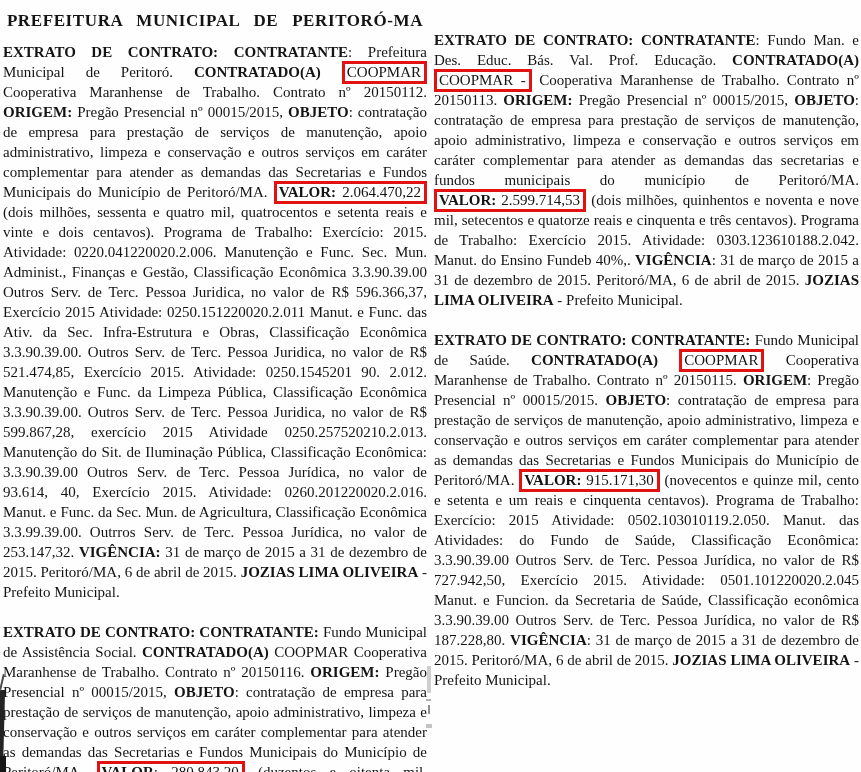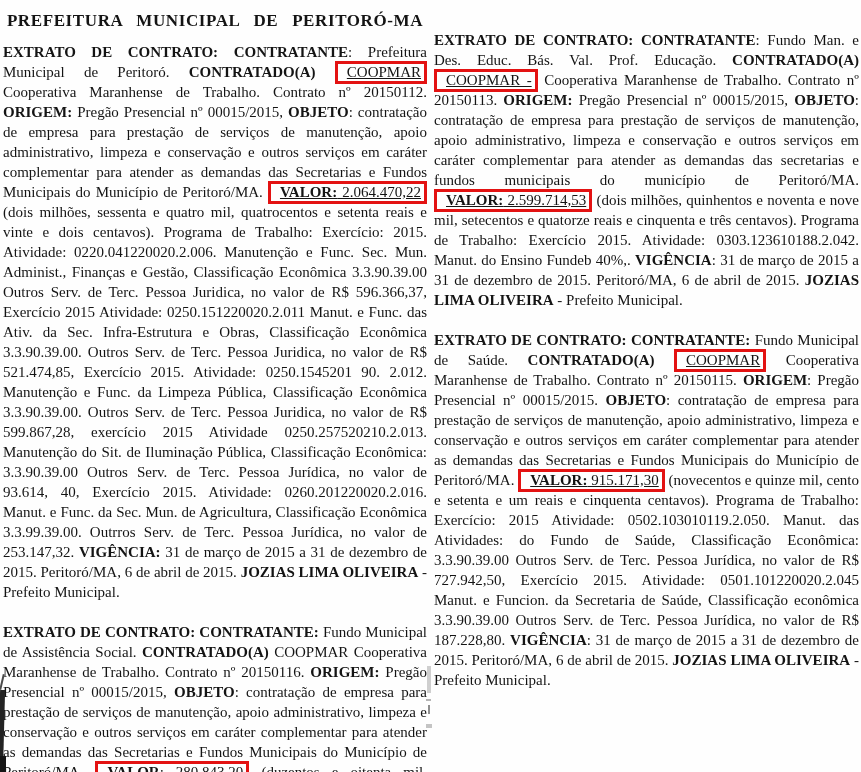--- a/index.html
+++ b/index.html
@@ -28,24 +28,23 @@
     text-align: justify;
     font-size: 15px;
     line-height: 20px;
   }
   .col-left  { left: 3px;   top: 11px; width: 424px; height: 761px; }
   .col-right { left: 434px; top: 30px; width: 425px; height: 731px; }
   .para { margin: 0 0 20px 0; }
   .b { font-weight: bold; }
   .redbox {
     border: 3px solid var(--red);
-    padding: 0 3px 1px 9px;
+    padding: 0 3px 1px 2px;
     margin: 12px 0px;
     white-space: nowrap;
-    text-decoration: underline;
   }
   
   .artifact { position: absolute; }
   .art-tick      { left: 1px;  top: 674px; width: 2px; height: 16px; background: #4a4a4a; transform: rotate(13deg); }
   .art-edge-bar  { left: -1px; top: 690px; width: 5px; height: 84px; background: #232323; transform: rotate(1.5deg); }
   .art-edge-base { left: -1px; top: 756px; width: 7px; height: 16px; background: #161616; }
   .art-gutter-bar   { left: 427px; top: 666px; width: 4px; height: 27px; background: #cfcfcf; }
   .art-gutter-dash1 { left: 426px; top: 699px; width: 5px; height: 2px;  background: #b5b5b5; }
   .art-gutter-line  { left: 428px; top: 705px; width: 2px; height: 9px;  background: #8e8e8e; }
   .art-gutter-dash2 { left: 426px; top: 724px; width: 6px; height: 4px;  background: #c4c4c4; }

